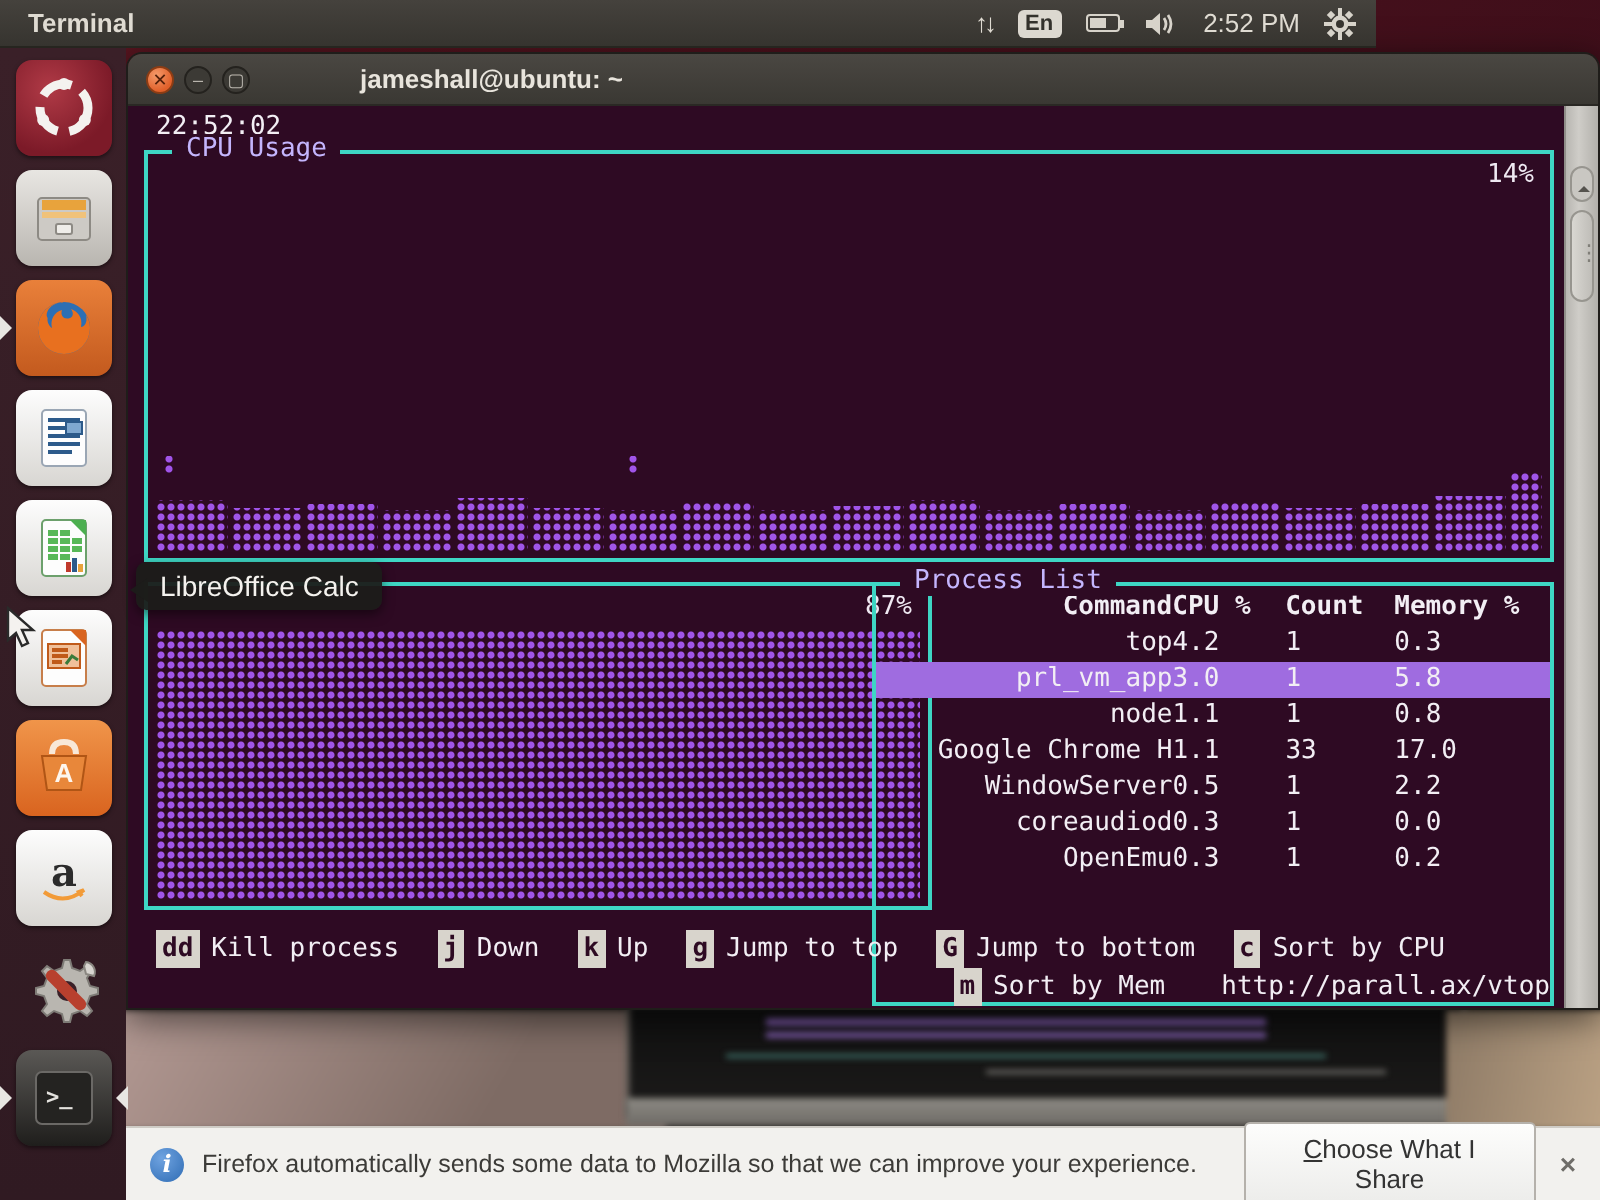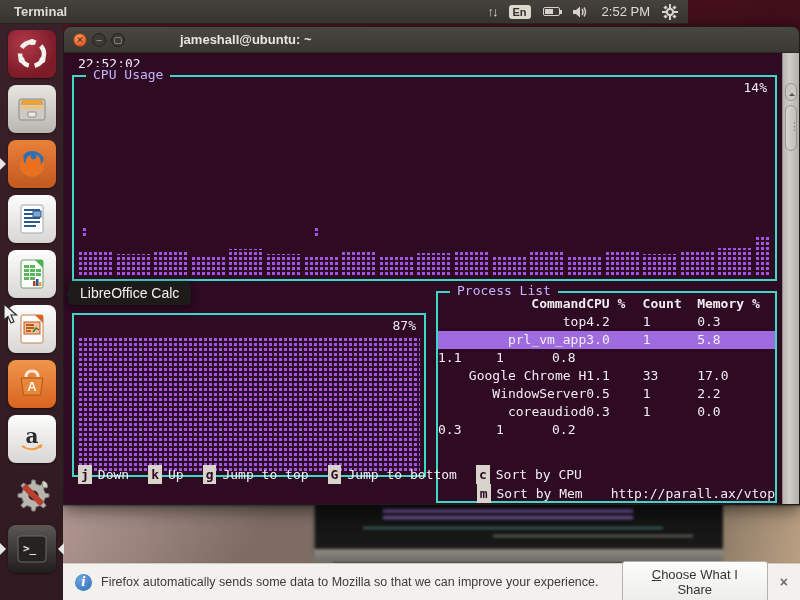--- a/index.html
+++ b/index.html
@@ -64,21 +64,21 @@
   .boxval { position:absolute; top:3px; right:8px; color:#efe9f2; }
 
   .cpu-box { top:22px; left:8px; right:22px; height:206px; }
   .spark { position:absolute; left:4px; right:4px; bottom:3px; height:42px; display:flex; align-items:flex-end; gap:2px; }
   .dots { background-image:radial-gradient(circle,#a055e8 1.5px,rgba(120,40,170,.35) 1.9px,transparent 2px);
     background-size:5px 5px; background-position:0 100%; }
   .seg { flex:1 1 auto; }
   .seg-end { flex:0 0 16px; }
   .lone-dot { position:absolute; width:5px; height:9px; bottom:42px; }
 
-  .mem-box { top:238px; left:8px; width:354px; height:164px;margin-top:22px; }
+  .mem-box { top:238px; left:8px; width:394px; height:164px; }
   .mem-fill { position:absolute; left:4px; right:4px; top:22px; bottom:3px; }
 
   .proc-box { top:238px; left:372px; right:22px; height:212px; }
   .prow { display:flex; height:18px; line-height:18px; white-space:nowrap; overflow:hidden; }
   .prow.hdr { font-weight:bold; margin-top:2px; }
   .c-cmd { width:152px; padding-left:6px;text-align:right; }
   .prow:not(.hdr) .c-cmd { padding-left:13px; }
   .c-cpu { width:58px; }
   .c-cnt { width:56px; }
   .c-mem { width:80px; }
@@ -340,20 +340,21 @@
           <span class="c-cnt">1</span>
           <span class="c-mem">0.3</span>
       </div>
       <div class="prow selected">
         <span class="c-cmd">prl_vm_app</span>
           <span class="c-cpu">3.0</span>
           <span class="c-cnt">1</span>
           <span class="c-mem">5.8</span>
       </div>
       <div class="prow">
+        <span class="c-cmd">node</span>
           <span class="c-cpu">1.1</span>
           <span class="c-cnt">1</span>
           <span class="c-mem">0.8</span>
       </div>
       <div class="prow">
         <span class="c-cmd">Google Chrome H</span>
           <span class="c-cpu">1.1</span>
           <span class="c-cnt">33</span>
           <span class="c-mem">17.0</span>
       </div>
@@ -363,28 +364,33 @@
           <span class="c-cnt">1</span>
           <span class="c-mem">2.2</span>
       </div>
       <div class="prow">
         <span class="c-cmd">coreaudiod</span>
           <span class="c-cpu">0.3</span>
           <span class="c-cnt">1</span>
           <span class="c-mem">0.0</span>
       </div>
       <div class="prow">
+        <span class="c-cmd">OpenEmu</span>
           <span class="c-cpu">0.3</span>
           <span class="c-cnt">1</span>
           <span class="c-mem">0.2</span>
       </div>
     </div>
 
     <div class="cmdbar">
       <div class="cmdline">
+        <span class="sc">
+            <span class="key">dd</span>
+            <span>Kill process</span>
+          </span>
         <span class="sc">
             <span class="key">j</span>
             <span>Down</span>
           </span>
         <span class="sc">
             <span class="key">k</span>
             <span>Up</span>
           </span>
         <span class="sc">
             <span class="key">g</span>

